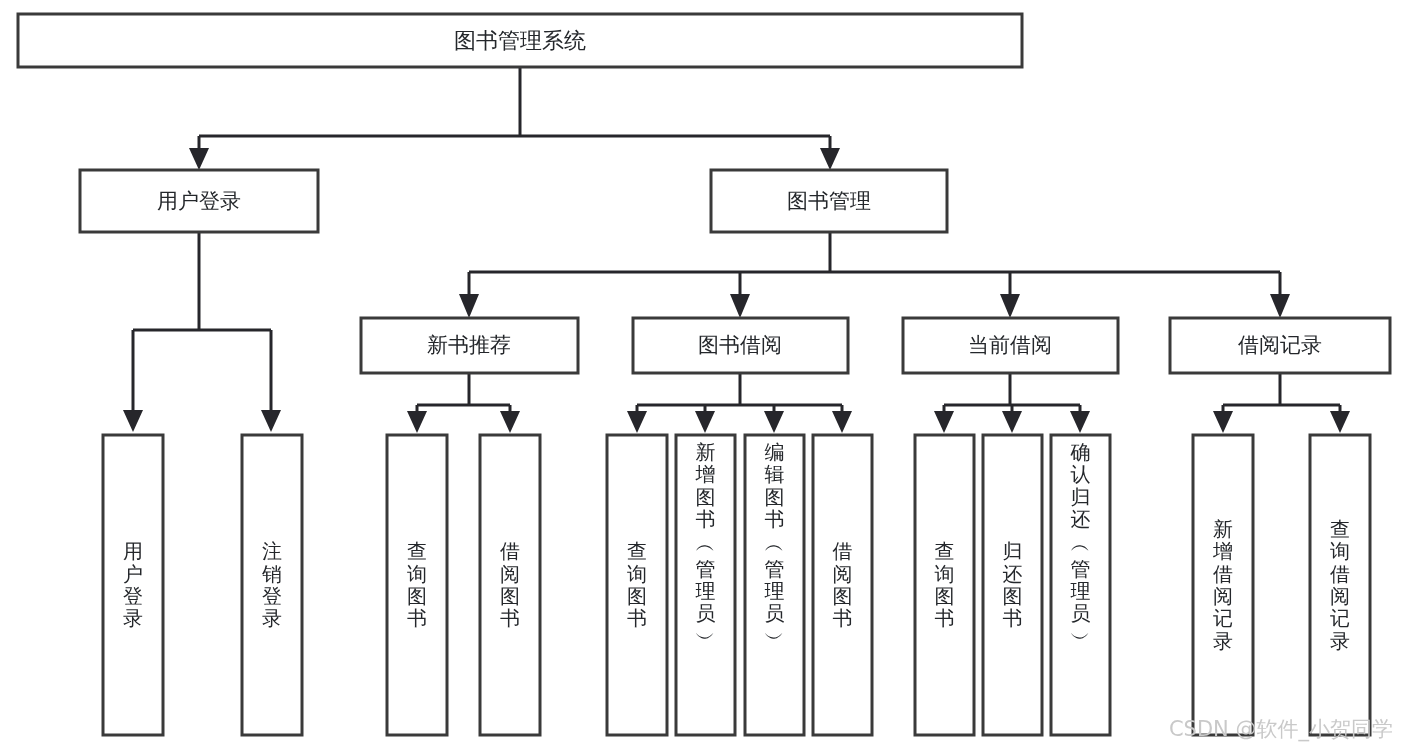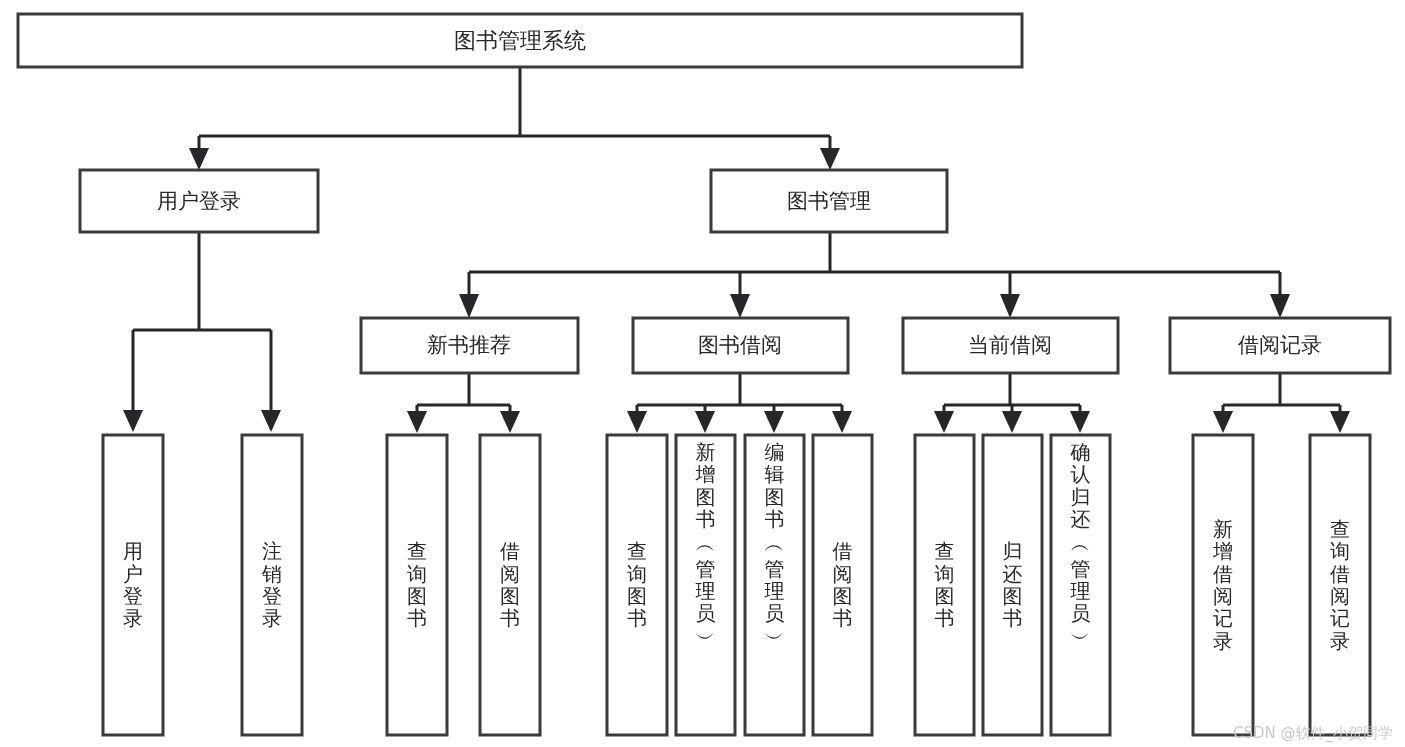--- a/index.html
+++ b/index.html
@@ -70,21 +70,21 @@
     box-sizing: border-box;
   }
   .vlabel span {
     display: block;
     text-align: center;
   }
   .watermark {
     position: absolute;
     right: 10px;
     bottom: 4px;
-    font-size: 15px;
+    font-size: 21px;
     color: #c9c9c9;
     white-space: nowrap;
     font-family: "DejaVu Sans", "Liberation Sans", sans-serif;
     margin-top: 8px;
   }
 </style>
 </head>
 <body>
 
 <div id="diagram-root">

